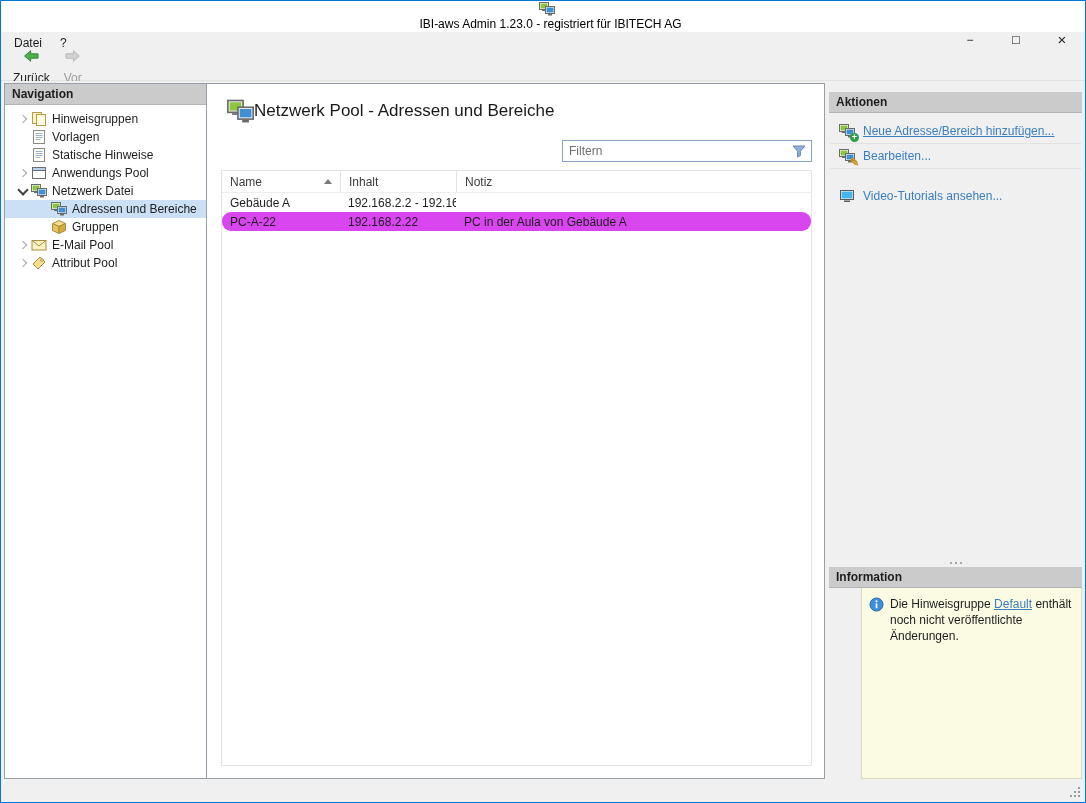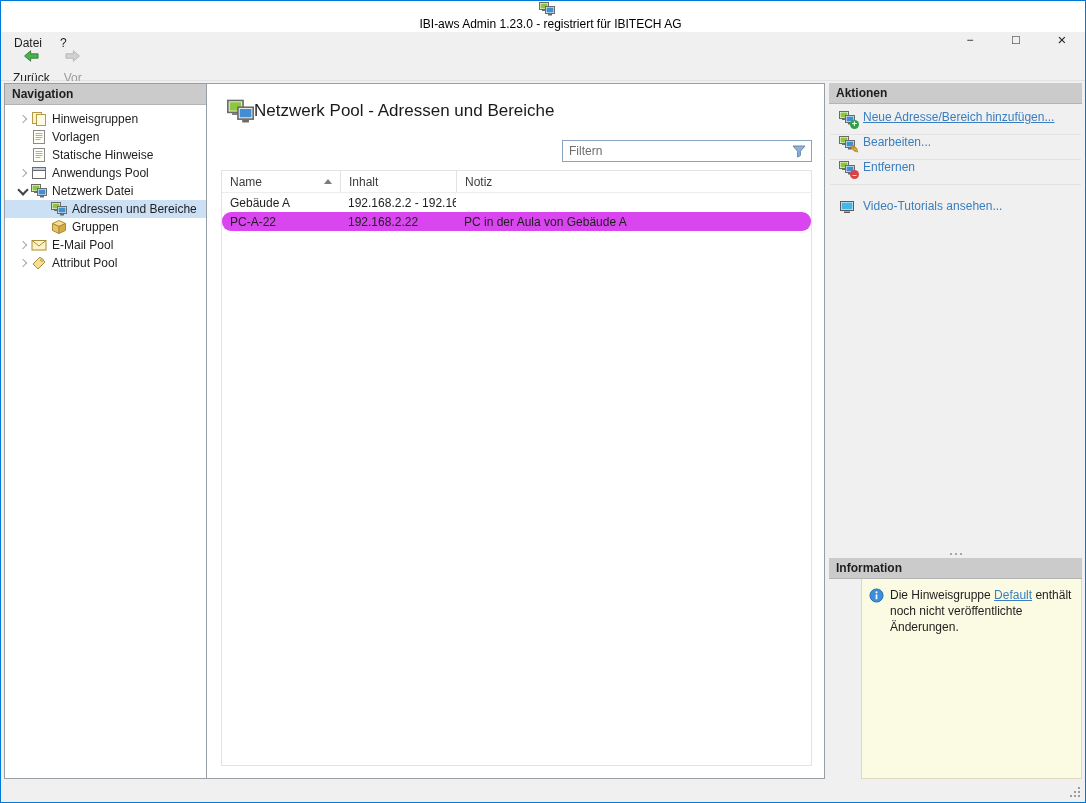--- a/index.html
+++ b/index.html
@@ -20,21 +20,21 @@
   .menu-item { padding:3px 9px; font-size:12px; color:#1e1e1e; }
   .toolbar { height:27px; background:#f0f0f0; display:flex; align-items:center; padding-left:5px; border-bottom:1px solid #e2e2e2; }
   .tool-btn { display:flex; align-items:center; gap:5px; padding:3px 7px; font-size:12px; color:#1e1e1e;flex-direction:column; }
   .tool-btn.disabled { color:#9a9a9a; }
 
   
   .content { position:absolute; top:80px; left:1px; right:1px; bottom:23px; background:#f0f0f0; }
   .panel-header { height:21px; background:#cbcbcb; border-bottom:1px solid #b4b4b4; font-size:12px; font-weight:bold; color:#1e1e1e; display:flex; align-items:center; padding-left:7px; }
   .nav-panel { position:absolute; left:2px; top:2px; width:239px; bottom:0; background:#fff; border:1px solid #979ea6; }
   .main-panel { position:absolute; left:204px; right:259px; top:2px; bottom:0; background:#fff; border:1px solid #979ea6; }
-  .right-panel { position:absolute; right:2px; width:253px; top:2px; bottom:0; }
+  .right-panel { position:absolute; right:2px; width:253px; top:11px; bottom:0; }
 
   
   .tree { padding-top:5px; }
   .tree-item { display:flex; align-items:center; height:18px; padding-left:10px; cursor:default; white-space:nowrap; }
   .tree-item.child { padding-left:46px; }
   .tree-item.selected { background:#cbe0f5; }
   .chev { width:16px; height:16px; flex:0 0 16px; position:relative; }
   .chev.collapsed::after { content:""; position:absolute; left:5px; top:5px; width:5px; height:5px; border-right:1px solid #a6a6a6; border-top:1px solid #a6a6a6; transform:rotate(45deg); }
   .chev.expanded::after { content:""; position:absolute; left:4px; top:3px; width:6px; height:6px; border-right:2px solid #444; border-bottom:2px solid #444; transform:rotate(45deg); }
   .ticon { width:16px; height:16px; margin-right:5px; flex:0 0 16px; }
@@ -57,21 +57,21 @@
   .c { padding-left:8px; font-size:12px; color:#1e1e1e; display:flex; align-items:center; overflow:hidden; white-space:nowrap; }
   .c.name { flex:0 0 118px; width:118px; }
   .c.inhalt { flex:0 0 116px; width:116px; }
   .c.notiz { flex:1; }
   .lhead .c { color:#3c3c3c; }
   .lhead .c + .c { border-left:1px solid #e3e3e3; }
   .sortarrow { width:0; height:0; border-left:4px solid transparent; border-right:4px solid transparent; border-bottom:5px solid #7a7a7a; margin-left:auto; margin-right:8px; }
 
   
   .actions-list { position:absolute; top:21px; left:0; right:0; height:445px; background:#f0f0f0; padding-top:6px; }
-  .action-item { display:flex; align-items:flex-start; gap:8px; height:25px; margin:0 1px; padding-left:9px; color:#3a7ebf; font-size:12px; cursor:pointer; text-decoration:none; }
+  .action-item { display:flex; align-items:center; gap:8px; height:25px; margin:0 1px; padding-left:9px; color:#3a7ebf; font-size:12px; cursor:pointer; text-decoration:none; }
   .action-item.sep { border-bottom:1px solid #e2e2e2; }
   .action-item.gap { margin-top:14px; }
   .underline .alabel { text-decoration:underline; }
   .aicon { position:relative; width:16px; height:16px; flex:0 0 16px; }
   .badge { position:absolute; right:-4px; bottom:-3px; width:9px; height:9px; border-radius:50%; color:#fff; font:bold 9px/9px "Liberation Sans",sans-serif; text-align:center; }
   .badge.add { background:#2f9e44; }
   .badge.add::after { content:"+"; }
   .badge.remove { background:#d64545; }
   .badge.remove::after { content:"\2013"; font-size:8px; line-height:8px; }
   .badge.edit::after { content:"\270E"; color:#c98f1b; font-size:11px; line-height:9px; }
@@ -352,29 +352,20 @@
         </a>
         <a class="action-item sep">
           <span class="aicon">
               <svg class="svg16">
                 <use href="#i-pcpair"></use>
               </svg>
               <span class="badge edit"></span>
             </span>
           <span class="alabel">Bearbeiten...</span>
         </a>
-        <a class="action-item sep">
-          <span class="aicon">
-              <svg class="svg16">
-                <use href="#i-pcpair"></use>
-              </svg>
-              <span class="badge remove"></span>
-            </span>
-          <span class="alabel">Entfernen</span>
-        </a>
         <a class="action-item gap">
           <span class="aicon">
               <svg class="svg16">
                 <use href="#i-tv"></use>
               </svg>
             </span>
           <span class="alabel">Video-Tutorials ansehen...</span>
         </a>
       </div>
 

